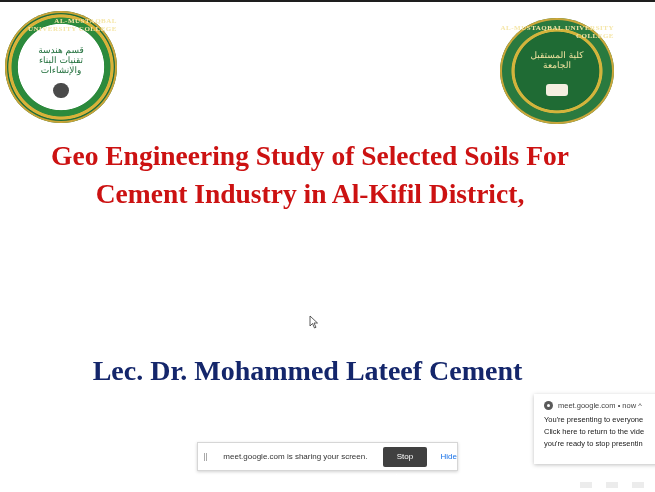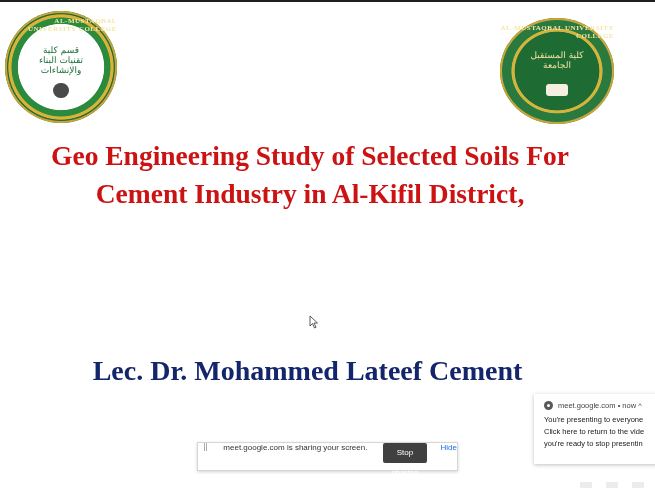--- a/index.html
+++ b/index.html
@@ -11,41 +11,41 @@
     .logo-ring-text { position:absolute; left:0; top:6px; width:100%; text-align:right; font-size:7px; font-weight:bold; color:#f5e6a8; letter-spacing:0.5px; font-family:"Liberation Serif", serif; }
     .logo-center { position:absolute; left:25%; top:30%; width:50%; text-align:center; font-size:9px; font-family:"DejaVu Serif", serif; }
     .logo-left .logo-center { color:#1f6e3a; }
     .logo-right .logo-center { color:#f1e3a0; }
     .logo-emblem { position:absolute; left:43%; top:64%; width:14%; height:14%; border-radius:50%; background:#4a4a4a; }
     .logo-right .logo-emblem { background:#f4efe1; border-radius:3px; width:20%; height:12%; left:40%; top:62%; }
     .title { position:absolute; left:0; top:137px; width:620px; text-align:center; font-family:"Liberation Serif", serif; font-weight:bold; color:#cc1212; font-size:27.5px; line-height:38px; }
     .title div { white-space:nowrap; }
     .author { position:absolute; left:0; top:355px; width:615px; text-align:center; font-family:"Liberation Serif", serif; font-weight:bold; color:#14266b; font-size:28px; white-space:nowrap; }
     .cursor { position:absolute; left:309px; top:315px; width:10px; height:14px; }
-    .sharebar { position:absolute; left:197px; top:442px; width:259px; height:27px; background:#ffffff; border:1px solid #d6d6d6; box-shadow:0 1px 3px rgba(0,0,0,0.18); display:flex; align-items:flex-start; font-family:"Liberation Sans", sans-serif; font-size:8px; color:#333;gap:8px; }
+    .sharebar { position:absolute; left:197px; top:442px; width:259px; height:27px; background:#ffffff; border:1px solid #d6d6d6; box-shadow:0 1px 3px rgba(0,0,0,0.18); display:flex; align-items:center; font-family:"Liberation Sans", sans-serif; font-size:8px; color:#333;gap:8px; }
     .grip { width:2px; height:8px; border-left:1px solid #aaa; border-right:1px solid #aaa; margin:0 8px 0 6px; }
     .share-text { flex:0 0 auto; margin-right:8px; }
     .stop-btn { background:#404040; color:#fff; font-size:8px; padding:0; width:66px; height:20px; line-height:20px; text-align:center; border-radius:2px; }
     .hide-link { color:#1a73e8; margin-left:6px; font-size:8px; }
     .notif { position:absolute; left:534px; top:394px; width:125px; height:70px; background:#ffffff; box-shadow:0 1px 4px rgba(0,0,0,0.25); font-family:"Liberation Sans", sans-serif; font-size:7.5px; color:#202020; }
     .notif-head { display:flex; align-items:center; margin:7px 0 4px 10px; color:#444; white-space:nowrap; }
     .chrome-icon { width:9px; height:9px; border-radius:50%; background:#5a5a5a; margin-right:5px; position:relative; }
     .chrome-icon::after { content:""; position:absolute; left:3px; top:3px; width:3px; height:3px; border-radius:50%; background:#fff; }
     .notif-line { margin-left:10px; white-space:nowrap; line-height:12px; }
     .taskbar-icons { position:absolute; left:580px; top:482px; display:flex; gap:14px; }
     .tb-icon { width:12px; height:6px; background:#ececec; }
   </style>
 </head>
 <body>
 
 <div class="topbar"></div>
 
 <div class="logo logo-left">
   <div class="logo-ring-text">AL-MUSTAQBAL UNIVERSITY COLLEGE</div>
-  <div class="logo-center">قسم كلية تقنيات البناء والإنشاءات</div>
+  <div class="logo-center">قسم هندسة تقنيات البناء والإنشاءات</div>
   <div class="logo-emblem"></div>
 </div>
 
 <div class="logo logo-right">
   <div class="logo-ring-text">AL-MUSTAQBAL UNIVERSITY COLLEGE</div>
   <div class="logo-center">كلية المستقبل الجامعة</div>
   <div class="logo-emblem"></div>
 </div>
 
 <div class="title">

